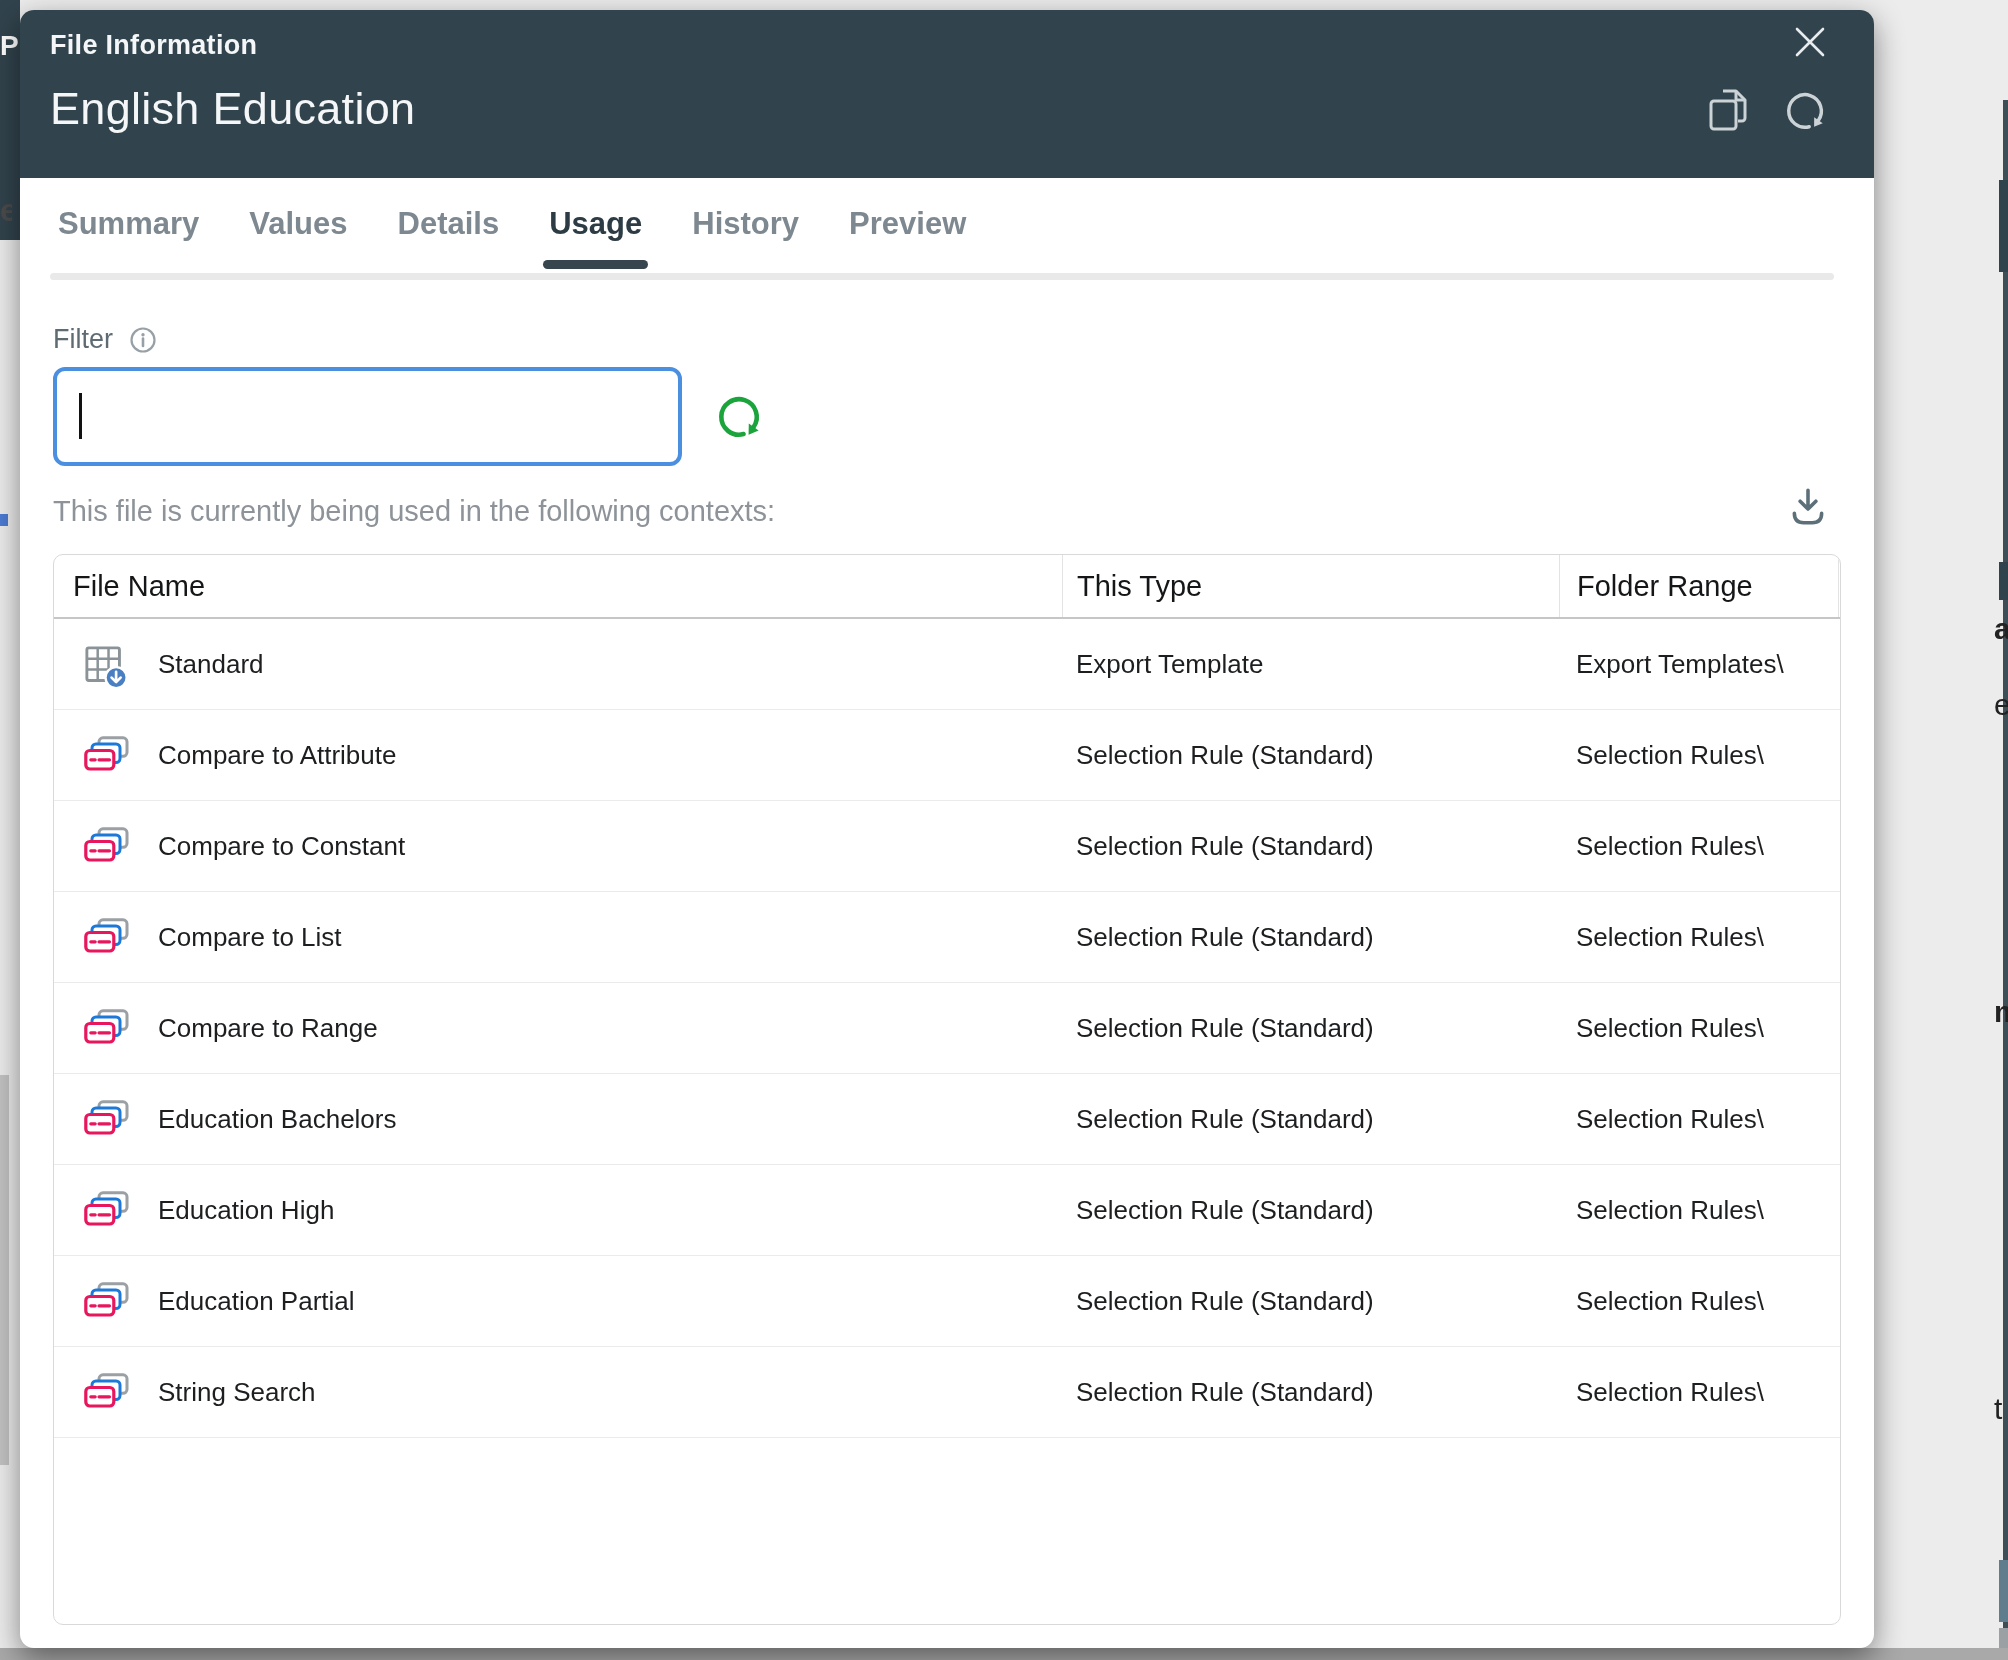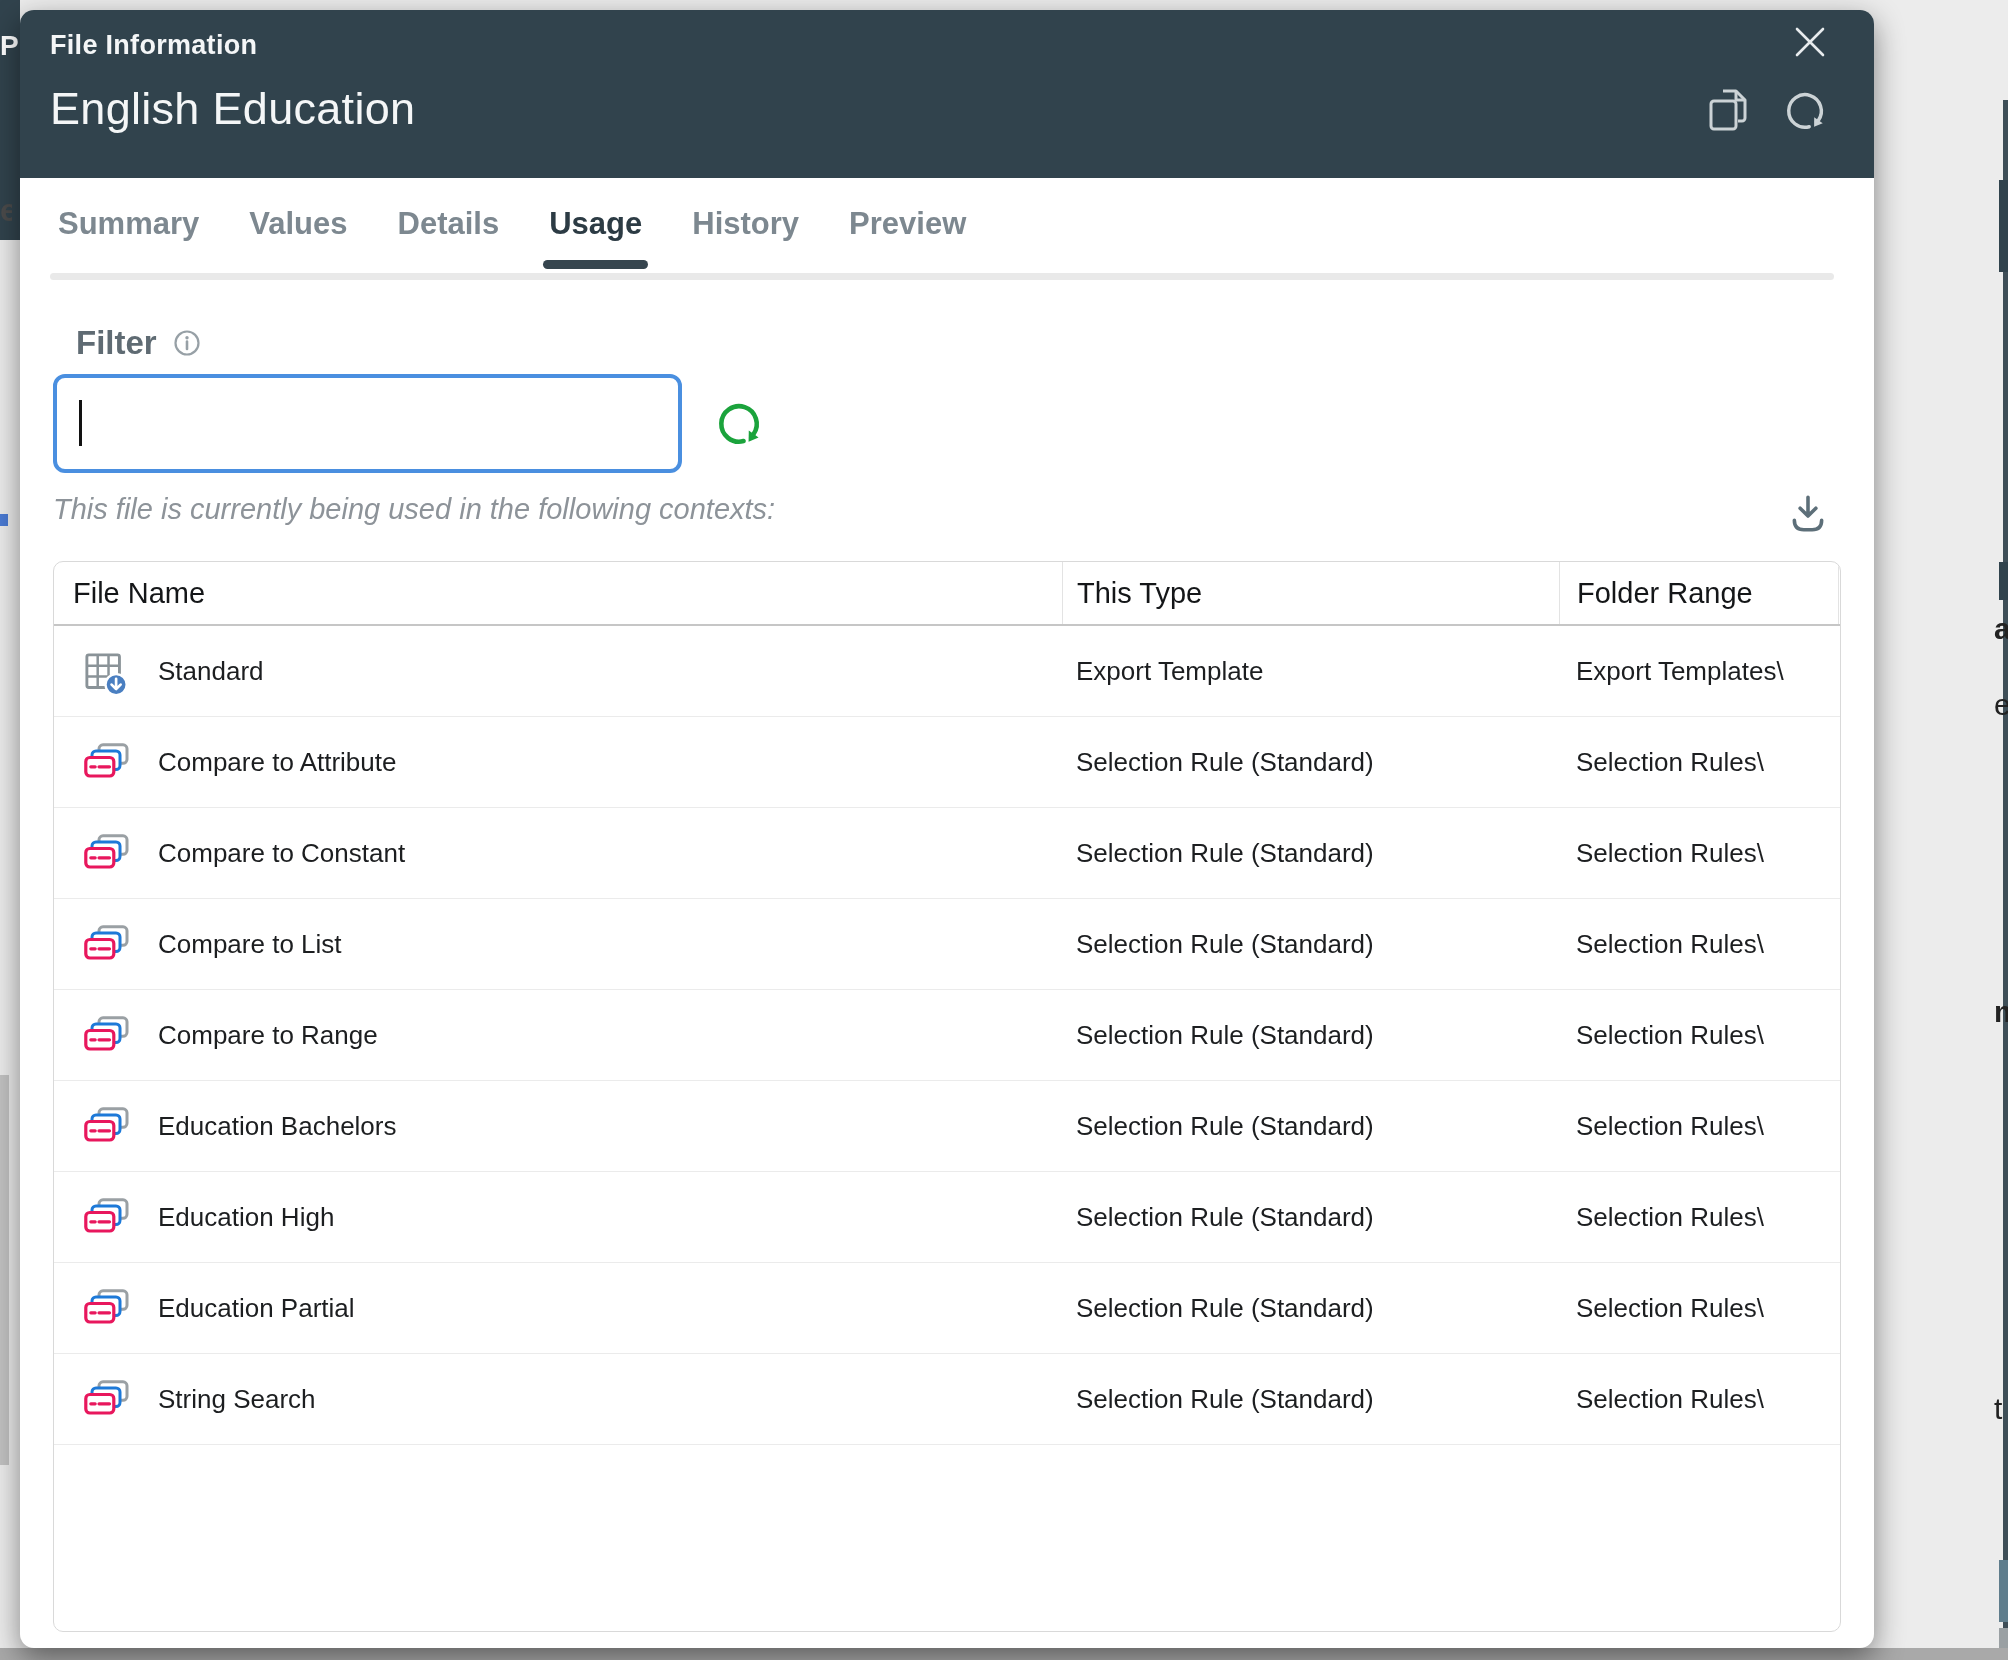--- a/index.html
+++ b/index.html
@@ -44,28 +44,28 @@
   .tabbar { position:relative; padding:28px 30px 0 38px; flex:0 0 122px; }
   .tabs { display:flex; gap:50px; position:relative; z-index:2; }
   .tab { font-size:31px; font-weight:700; color:var(--tab_inactive,#7d8890); padding-bottom:32px; position:relative; cursor:pointer; }
   .tab.active { color:var(--tab_active,#2c3b44); }
   .tab.active::after { content:""; position:absolute; left:-6px; right:-6px; bottom:5px; height:9px; border-radius:5px; background:var(--tab_chip,#36454e); }
   .tab-track { position:absolute; left:30px; right:40px; top:95px; height:7px; border-radius:4px; background:var(--tab_track,#e9e9e9); z-index:1; }
 
   
   .content { padding:0 33px; flex:1; display:flex; flex-direction:column; }
   .filter-row { margin-top:24px; display:flex; align-items:center; gap:16px; }
-  .filter-label { font-size:33px; font-weight:700; color:var(--label_gray,#5f6b73);margin-left:23px; }
+  .filter-label { font-size:27px; font-weight:400; color:var(--label_gray,#5f6b73); }
   .input-row { margin-top:12px; display:flex; align-items:center; gap:32px; }
   .input-wrap { position:relative; width:629px; height:99px; }
   .filter-input { width:100%; height:100%; border:4px solid var(--input_border,#4a8fe0); border-radius:12px; font-size:30px; padding:0 24px; outline:none; font-family:"Liberation Sans",sans-serif; }
   .caret { position:absolute; left:26px; top:26px; width:3px; height:46px; background:#121212; }
   .refresh-green { width:50px; height:50px; cursor:pointer; }
 
-  .note-row { margin-top:20px; display:flex; justify-content:space-between; align-items:flex-start;font-style:italic; }
+  .note-row { margin-top:20px; display:flex; justify-content:space-between; align-items:flex-end; }
   .note { font-size:29px; color:var(--note_gray,#8d9399); }
   .dl-btn { width:42px; height:42px; cursor:pointer; margin-right:12px; }
 
   
   .utable { margin-top:26px; border:1px solid var(--table_border,#d9d9d9); border-radius:10px; overflow:hidden; background:#fff; }
   .thead, .trow { display:grid; grid-template-columns:1008px 497px 279px 1fr; align-items:center; }
   .thead { height:64px; border-bottom:2px solid var(--header_divider,#c6c6c6); font-size:29px; font-weight:400; color:var(--header_text,#141618); }
   .thead .hcell { height:100%; display:flex; align-items:center; }
   .thead .hcell + .hcell { border-left:1px solid var(--cell_vline,#e3e3e3); }
   .hcell.c1 { padding-left:19px; }

